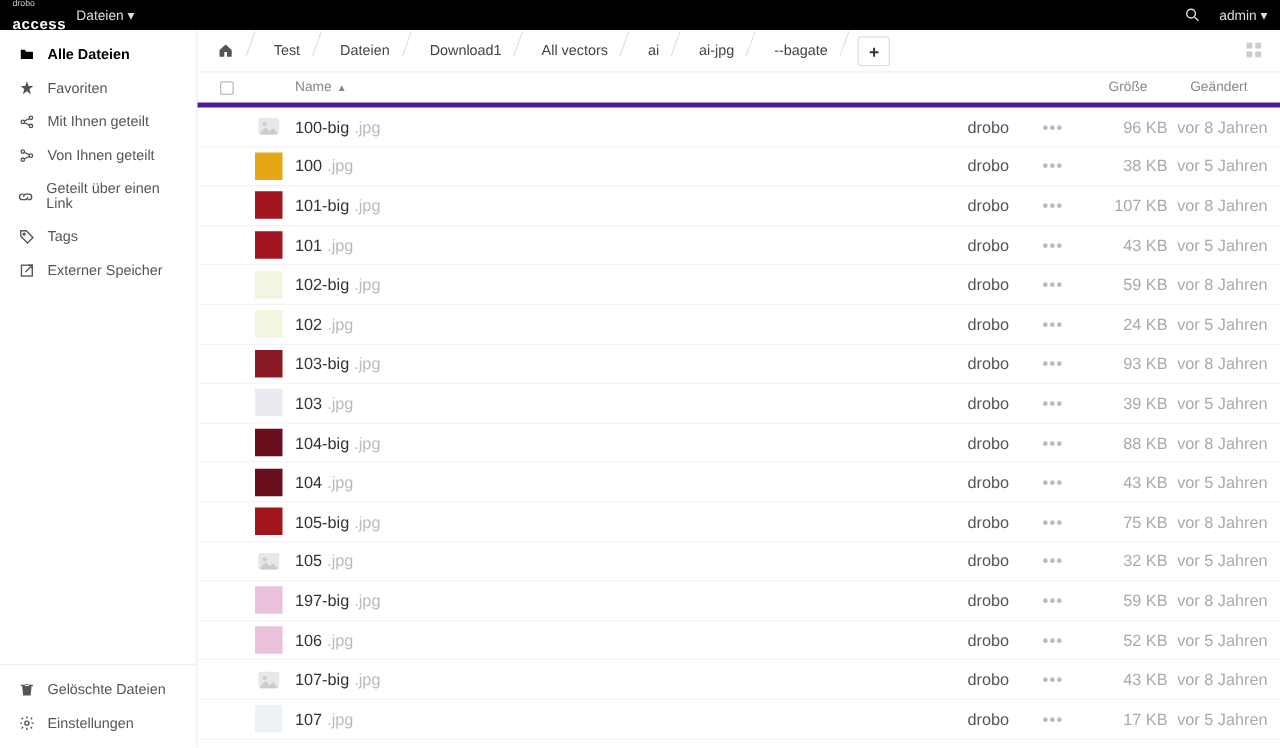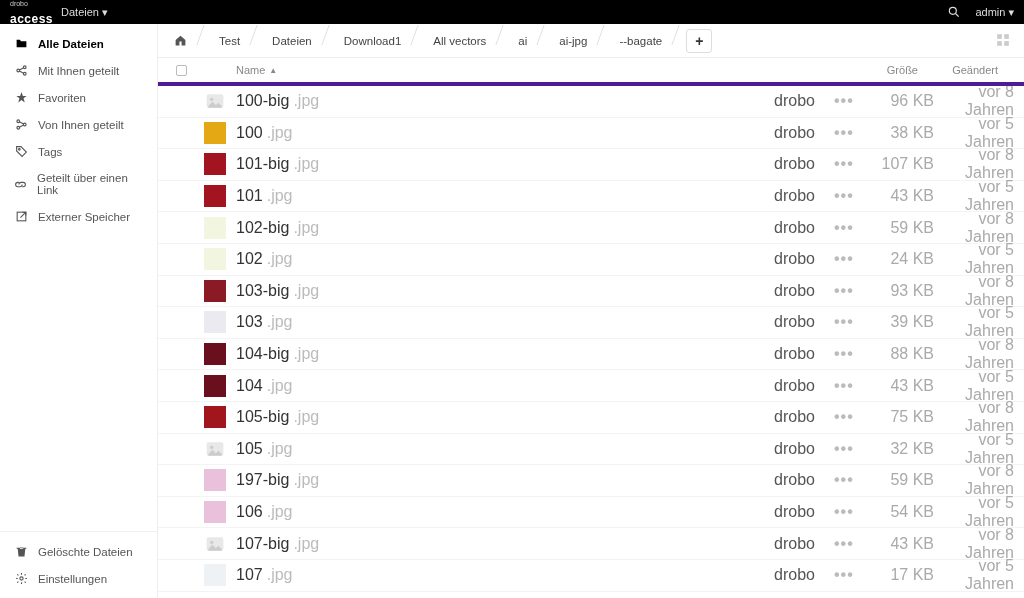--- a/index.html
+++ b/index.html
@@ -42,21 +42,21 @@
 .col-check { width: 46px; display:flex; justify-content:center;}
 .col-thumb { width: 30px; }
 .col-name { flex: 1; padding-left: 2px; display:flex; align-items:center; gap:4px;}
 .col-owner { width: 60px; text-align:left;}
 .col-menu { width: 30px; }
 .col-size { width: 70px; text-align: right; }
 .col-date { width: 90px; text-align: right; padding-right: 10px;}
 
 
 .rows { flex:1; overflow-y: scroll; }
-.row { height: 31.6px; border-bottom: 1px solid #f3f3f3; display:flex; align-items:center; font-size: 16px; color:#555; padding-right:0;}
+.row { height: 31.6px; border-bottom: 1px solid #f3f3f3; display:flex; align-items:center; font-size: 13px; color:#555; padding-right:0;}
 .thumb { width:22px; height:22px; border-radius:2px; display:flex;align-items:center;justify-content:center;}
 .fname .base { color:#333;}
 .fname .ext { color:#bbb;}
 .dots { color:#bbb; letter-spacing:1px; cursor:pointer; font-weight:bold;}
 
 ::-webkit-scrollbar { width: 14px; }
 ::-webkit-scrollbar-track { background: #f4f4f4; }
 ::-webkit-scrollbar-thumb { background: #ccc; border: 3px solid #f4f4f4; border-radius: 8px;}
 
 .checkbox { width:11px; height:11px; border:1px solid #bbb; border-radius:2px; background:#fff;}
@@ -95,67 +95,67 @@
         <div class="nav-item active">
           <span class="ico">
             <svg width="13" height="13" viewBox="0 0 24 24" fill="currentColor">
               <path d="M3 5h6l2 3h10v11H3z"></path>
             </svg>
           </span>
           <span>Alle Dateien</span>
         </div>
         <div class="nav-item">
           <span class="ico">
+            <svg width="13" height="13" viewBox="0 0 24 24" fill="currentColor">
+              <path d="M12 2l2.5 7h7l-5.7 4.3L18 21l-6-4.5L6 21l2.2-7.7L2.5 9h7z"></path>
+            </svg>
+          </span>
+          <span>Favoriten</span>
+        </div>
+        <div class="nav-item">
+          <span class="ico">
             <svg width="13" height="13" viewBox="0 0 24 24" fill="none" stroke="currentColor" stroke-width="2">
               <circle cx="6" cy="12" r="2.5"></circle>
               <circle cx="18" cy="6" r="2.5"></circle>
               <circle cx="18" cy="18" r="2.5"></circle>
               <line x1="8" y1="11" x2="16" y2="7"></line>
               <line x1="8" y1="13" x2="16" y2="17"></line>
             </svg>
           </span>
           <span>Mit Ihnen geteilt</span>
         </div>
         <div class="nav-item">
           <span class="ico">
-            <svg width="13" height="13" viewBox="0 0 24 24" fill="currentColor">
-              <path d="M12 2l2.5 7h7l-5.7 4.3L18 21l-6-4.5L6 21l2.2-7.7L2.5 9h7z"></path>
-            </svg>
-          </span>
-          <span>Favoriten</span>
-        </div>
-        <div class="nav-item">
-          <span class="ico">
             <svg width="13" height="13" viewBox="0 0 24 24" fill="none" stroke="currentColor" stroke-width="2">
               <circle cx="18" cy="12" r="2.5"></circle>
               <circle cx="6" cy="6" r="2.5"></circle>
               <circle cx="6" cy="18" r="2.5"></circle>
               <line x1="16" y1="11" x2="8" y2="7"></line>
               <line x1="16" y1="13" x2="8" y2="17"></line>
             </svg>
           </span>
           <span>Von Ihnen geteilt</span>
         </div>
         <div class="nav-item">
           <span class="ico">
             <svg width="13" height="13" viewBox="0 0 24 24" fill="none" stroke="currentColor" stroke-width="2">
+              <path d="M9 12a4 4 0 0 1 4-4h4a4 4 0 1 1 0 8h-2"></path>
+              <path d="M15 12a4 4 0 0 1-4 4H7a4 4 0 1 1 0-8h2"></path>
+            </svg>
+          </span>
+          <span>Geteilt über einen Link</span>
+        </div>
+        <div class="nav-item">
+          <span class="ico">
+            <svg width="13" height="13" viewBox="0 0 24 24" fill="none" stroke="currentColor" stroke-width="2">
               <path d="M3 3h8l10 10-8 8L3 11z"></path>
               <circle cx="8" cy="8" r="1.5"></circle>
             </svg>
           </span>
           <span>Tags</span>
-        </div>
-        <div class="nav-item">
-          <span class="ico">
-            <svg width="13" height="13" viewBox="0 0 24 24" fill="none" stroke="currentColor" stroke-width="2">
-              <path d="M9 12a4 4 0 0 1 4-4h4a4 4 0 1 1 0 8h-2"></path>
-              <path d="M15 12a4 4 0 0 1-4 4H7a4 4 0 1 1 0-8h2"></path>
-            </svg>
-          </span>
-          <span>Geteilt über einen Link</span>
         </div>
         <div class="nav-item">
           <span class="ico">
             <svg width="13" height="13" viewBox="0 0 24 24" fill="none" stroke="currentColor" stroke-width="2">
               <rect x="4" y="4" width="16" height="16"></rect>
               <path d="M10 14 L20 4 M14 4h6v6"></path>
             </svg>
           </span>
           <span>Externer Speicher</span>
         </div>
@@ -449,21 +449,21 @@
             <div class="thumb">
               <div style="width:100%;height:100%;background:#e9c1da;"></div>
             </div>
           </div>
           <div class="col-name fname">
             <span class="base">106</span>
             <span class="ext">.jpg</span>
           </div>
           <div class="col-owner">drobo</div>
           <div class="col-menu"><span class="dots">•••</span></div>
-          <div class="col-size" style="color:#aaa;">54 KB</div>
+          <div class="col-size" style="color:#aaa;">52 KB</div>
           <div class="col-date" style="color:#aaa;">vor 5 Jahren</div>
         </div>
         <div class="row">
           <div class="col-check"></div>
           <div class="col-thumb">
             <div class="thumb">
               <svg width="20" height="20" viewBox="0 0 24 24" fill="#ddd">
                 <rect x="2" y="4" width="20" height="16" rx="2" fill="#e8e8e8"></rect>
                 <circle cx="8" cy="10" r="2" fill="#ccc"></circle>
                 <path d="M4 18l5-5 4 4 3-3 4 4v2H4z" fill="#ccc"></path>

